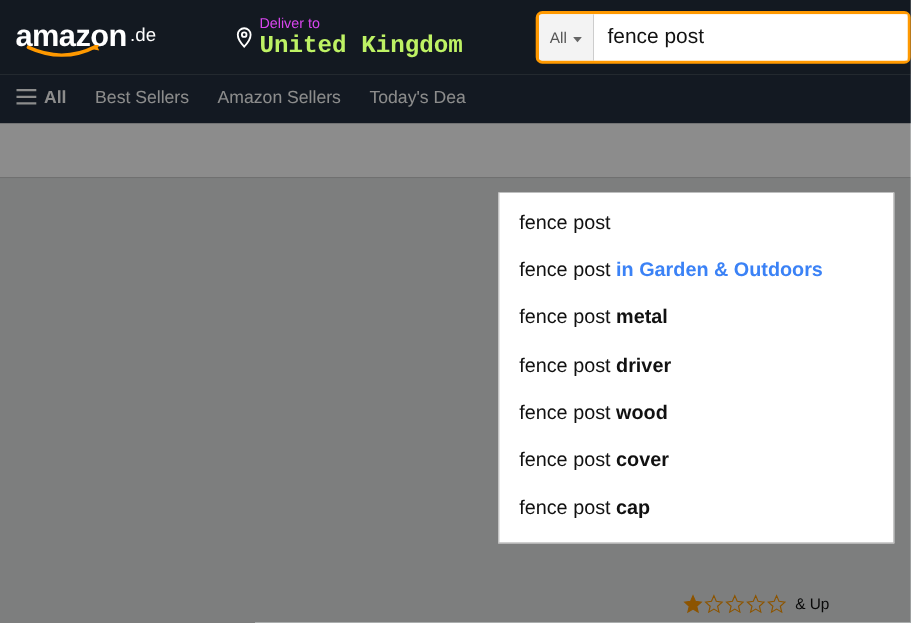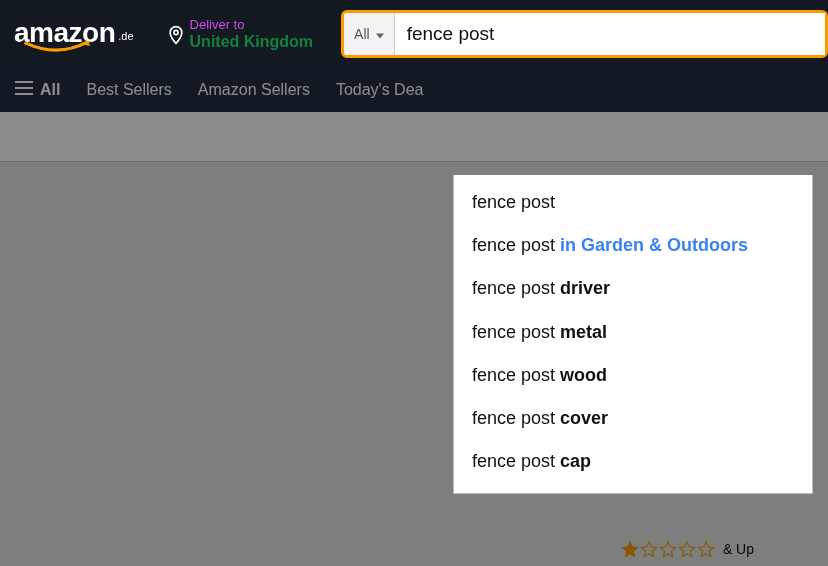--- a/index.html
+++ b/index.html
@@ -12,55 +12,56 @@
     position: relative;
   }
   
   .top-nav {
     background: #131921;
     display: flex;
     align-items: center;
     height: 68px;
     color: #fff;
     padding-left: 12px;
+    gap: 38px;
   }
   .logo {
     display: flex;
     align-items: flex-end;
     padding: 6px 8px 0 2px;
   }
   .logo-main {
     font-weight: 700;
     font-size: 28px;
     letter-spacing: -0.5px;
     line-height: 1;
   }
   .logo-smile {
     position: relative;
     height: 14px;
     width: 88px;
     margin-top: -6px;
   }
   .logo-de {
-    font-size: 11px;
+    font-size: 17px;
     margin-left: 3px;
     margin-bottom: 13px;
     font-weight: 400;
   }
   .deliver {
     display: flex;
     align-items: center;
     margin-left: 16px;
     padding: 6px 8px;
     cursor: pointer;
   }
   .deliver-icon { margin-right: 4px; margin-top: 6px; }
   .deliver-text { line-height: 1.2; }
   .deliver-label { font-size: 13px; color: #d946ef; }
-  .deliver-value { font-size: 16px; font-weight: 700; color: #15803d; }
+  .deliver-value { font-size: 22px; font-weight: 700; color: #bef264; font-family: Liberation Mono, monospace; }
 
   .search-wrap {
     flex: 1;
     display: flex;
     align-items: stretch;
     margin-left: 20px;
     height: 48px;
     border-radius: 6px;
     border: 3px solid #ff9900;
     background: #fff;
@@ -239,22 +240,22 @@
   .top-nav, .search-wrap, .suggest { position: relative; z-index: 20; }
   .top-nav { z-index: 20; }
   .dim { z-index: 5; top:0; }
   .sub-nav { position: relative; z-index: 3; }
   .page-content { z-index: 1; }
 </style>
 
 <div class="suggest" id="suggest-list">
     <div class="sugg-item"><span class="sugg-prefix">fence post</span></div>
     <div class="sugg-item"><span class="sugg-prefix">fence post </span><span class="sugg-dept">in Garden &amp; Outdoors</span></div>
+    <div class="sugg-item"><span class="sugg-prefix">fence post </span><span class="sugg-bold">metal</span></div>
     <div class="sugg-item"><span class="sugg-prefix">fence post </span><span class="sugg-bold">driver</span></div>
-    <div class="sugg-item"><span class="sugg-prefix">fence post </span><span class="sugg-bold">metal</span></div>
     <div class="sugg-item"><span class="sugg-prefix">fence post </span><span class="sugg-bold">wood</span></div>
     <div class="sugg-item"><span class="sugg-prefix">fence post </span><span class="sugg-bold">cover</span></div>
     <div class="sugg-item"><span class="sugg-prefix">fence post </span><span class="sugg-bold">cap</span></div>
   </div>
 
 <div class="rating-peek" style="z-index:2;">
   <span class="stars" id="stars">
       <svg viewBox="0 0 24 24" width="18" height="18">
         <path d="M12 2l2.9 6.9L22 10l-5.5 4.8L18.2 22 12 18.3 5.8 22l1.7-7.2L2 10l7.1-1.1z" stroke="#ff9900" stroke-width="1.4" fill="#ff9900"></path>
       </svg>

